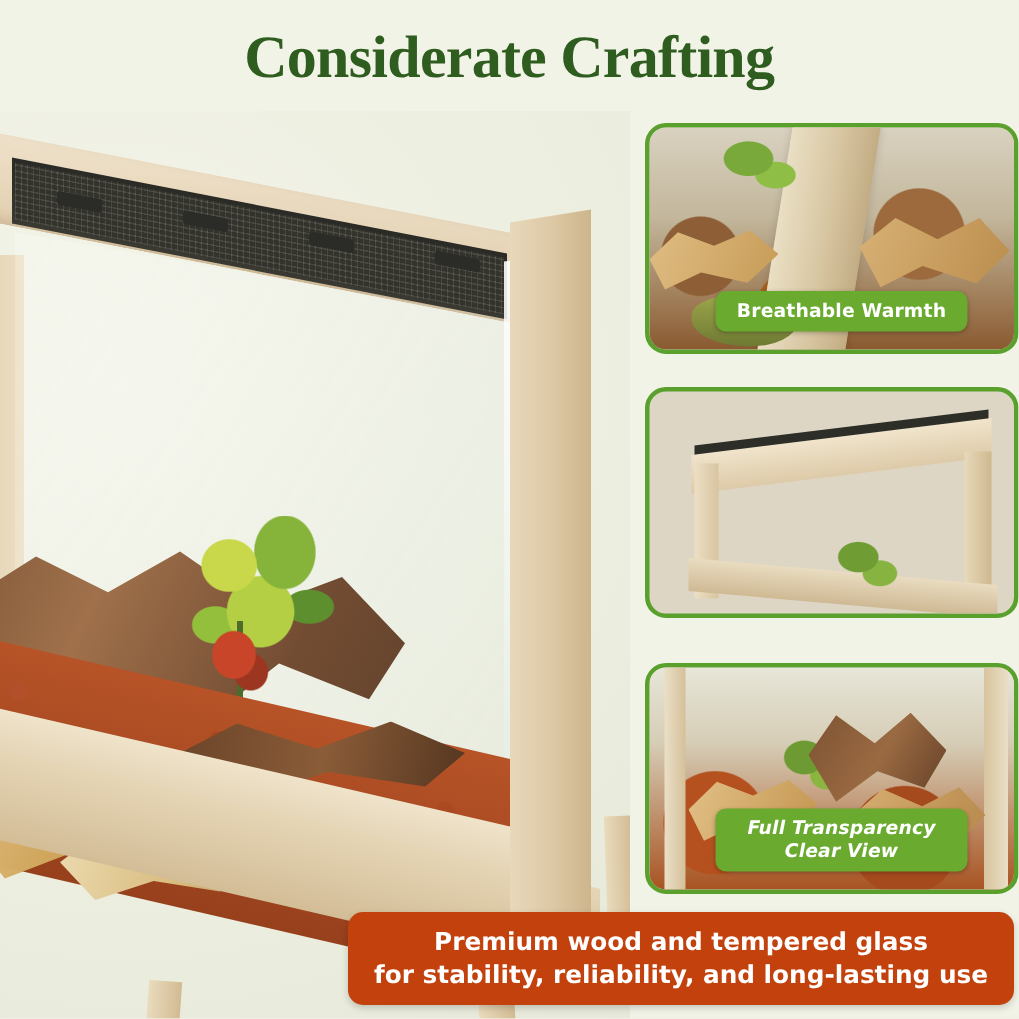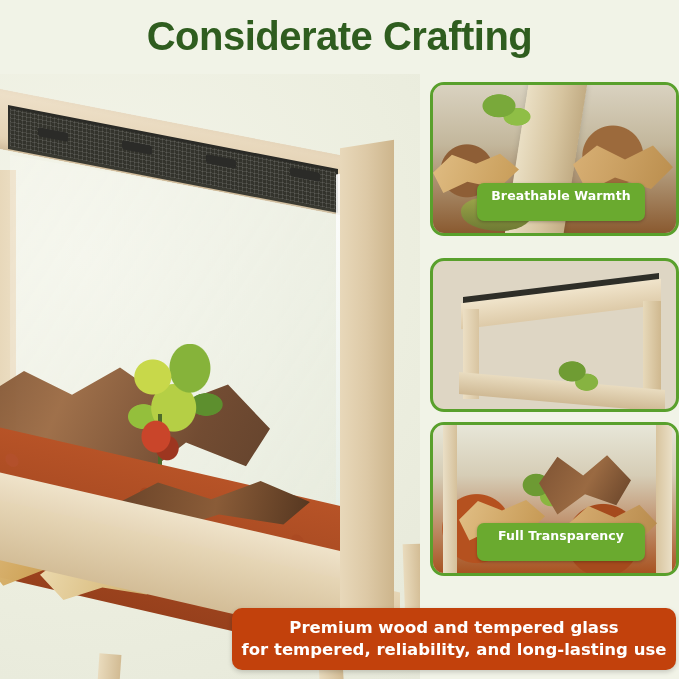--- a/index.html
+++ b/index.html
@@ -24,21 +24,21 @@
   .title {
     position: absolute;
     left: 0;
     top: 14px;
     width: 679px;
     text-align: center;
     font-size: 40px;
     font-weight: bold;
     letter-spacing: -0.5px;
     color: #2f5d1f;
-    font-family: Liberation Sans, sans-serif;
+    font-family: Liberation Serif, serif;
   }
 
   
   .main-photo {
     position: absolute;
     left: 0;
     top: 74px;
     width: 420px;
     height: 605px;
     overflow: hidden;
@@ -277,21 +277,21 @@
   
   .card {
     position: absolute;
     border: 3px solid #59a02c;
     border-radius: 14px;
     overflow: hidden;
     background: #ded6c4;
   }
   .card.c1 { left: 430px; top: 82px;  width: 243px; height: 148px; }
   .card.c2 { left: 430px; top: 258px; width: 243px; height: 148px; }
-  .card.c3 { left: 430px; top: 422px; width: 243px; height: 148px; }
+  .card.c3 { left: 430px; top: 442px; width: 243px; height: 148px; font-style: italic; }
 
   .c1 .cbg {
     position: absolute;
     inset: 0;
     background:
       radial-gradient(circle at 14% 58%, #8e5e36 0 26px, transparent 27px),
       radial-gradient(circle at 74% 48%, #9c6a3c 0 30px, transparent 31px),
       radial-gradient(circle at 40% 82%, #a8641f 0 26px, transparent 27px),
       linear-gradient(180deg, #d9d2c0 0%, #c3b79c 40%, #8a5a30 100%);
   }
@@ -408,21 +408,21 @@
   
   .pill {
     position: absolute;
     background: #6aaa2f;
     color: #fff;
     border-radius: 7px;
     text-align: center;
     font-weight: bold;
     font-size: 12.5px;
     line-height: 15px;
-    padding: 5px 8px 18px;
+    padding: 5px 8px 7px;
     font-family: "DejaVu Sans", sans-serif;
     letter-spacing: .1px;
     box-shadow: 0 1px 3px rgba(0,0,0,.25);
     margin-top: 24px;
   }
   .pill.p1 { left: 44px; bottom: 12px; width: 152px; }
   .pill.p2 { left: 42px; bottom: 14px; width: 152px; }
   .pill.p3 { left: 44px; bottom: 12px; width: 152px; }
 
   
@@ -511,23 +511,24 @@
   <div class="card c3">
     <div class="cbg"></div>
     <div class="post"></div>
     <div class="post-r"></div>
     <div class="plant"></div>
     <div class="wood"></div>
     <div class="liz1"></div>
     <div class="liz2"></div>
     <div class="pill p3">
       <div>Full Transparency</div>
+      <div>Clear View</div>
     </div>
   </div>
 
   <div class="bottom-bar">
     <div>
       <div>Premium wood and tempered glass</div>
-      <div>for tempered, reliability, and long-lasting use</div>
+      <div>for stability, reliability, and long-lasting use</div>
     </div>
   </div>
 
 </div>
 
 </body></html>

